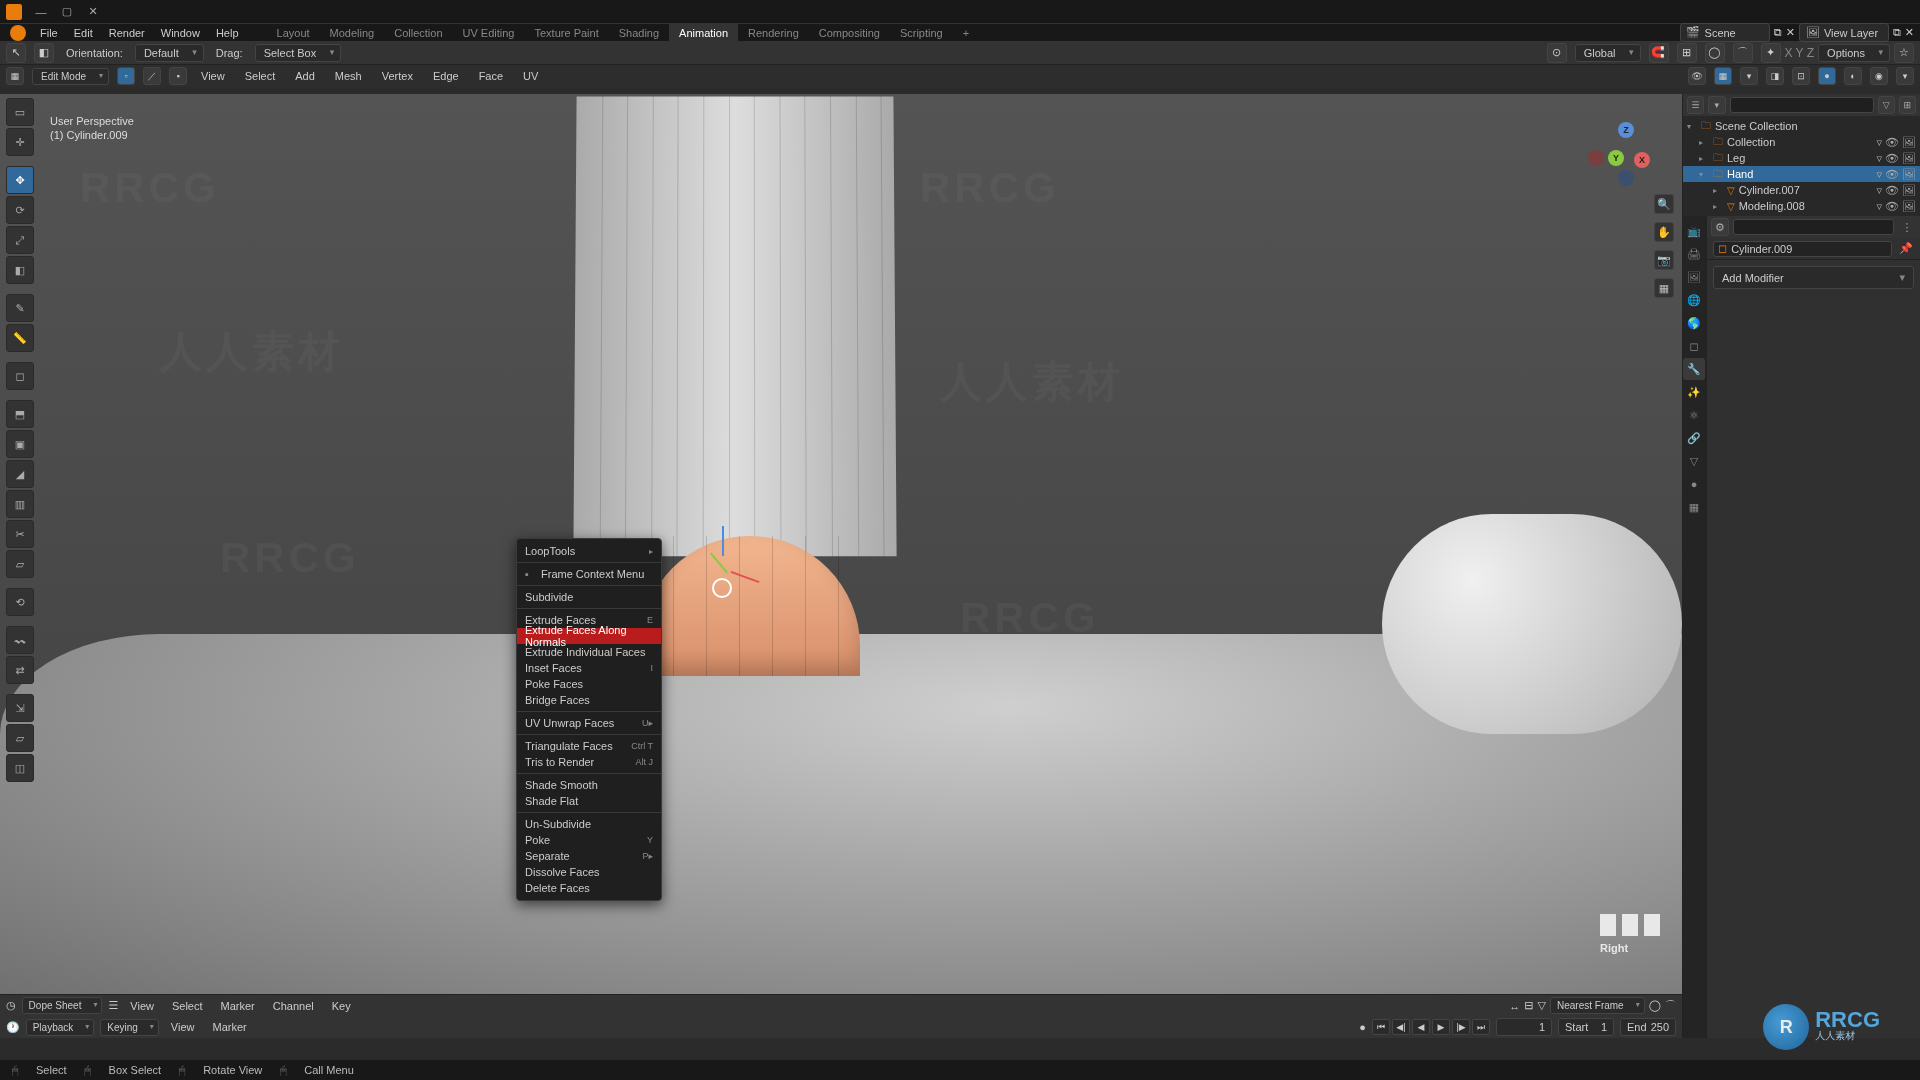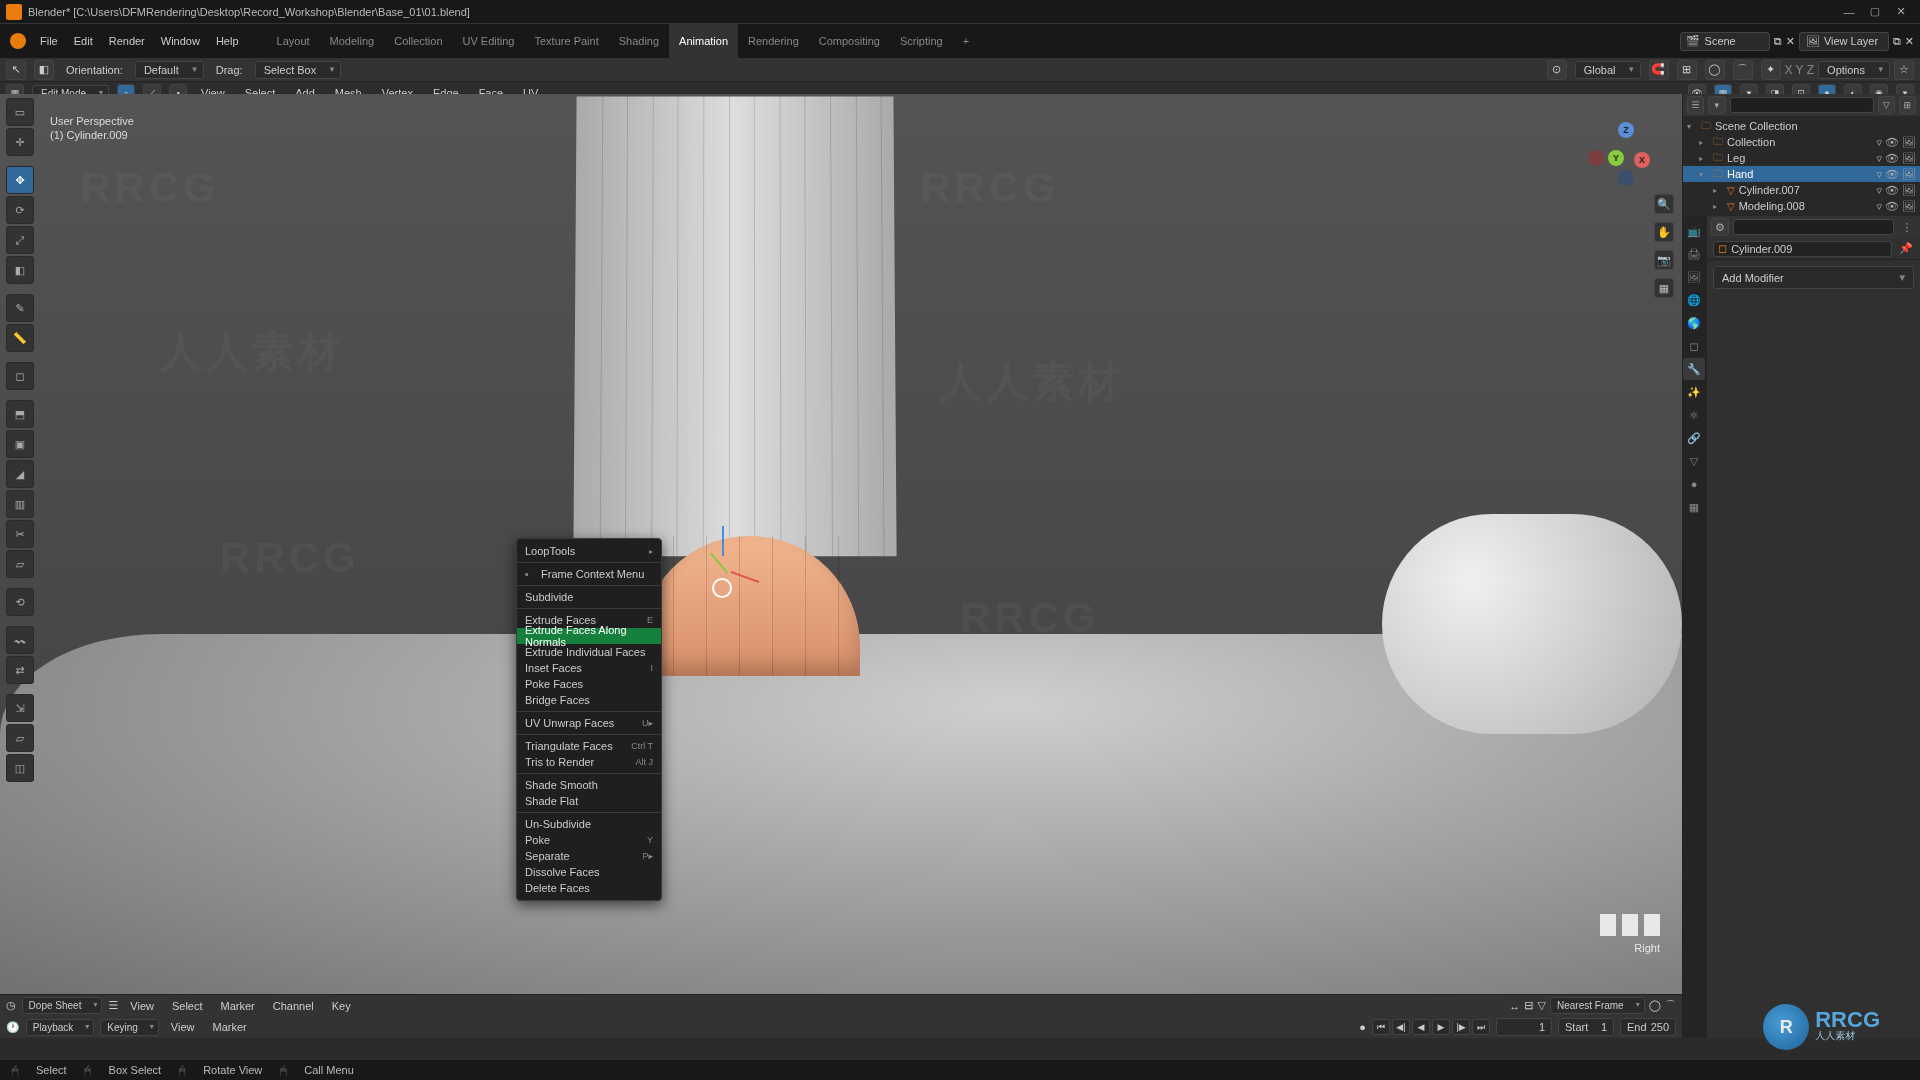--- a/index.html
+++ b/index.html
@@ -5,21 +5,21 @@
 * { margin: 0; padding: 0; box-sizing: border-box; font-family: -apple-system, "Segoe UI", sans-serif; font-size: 11px; user-select: none; }
 body { width: 1920px; height: 1080px; background: #2b2b2b; overflow: hidden; position: relative; }
 
 
 .titlebar { height: 23px; background: #181818; display: flex; align-items: center; padding: 0 6px; color: #bbb; }
 .titlebar .icon { width: 16px; height: 16px; background: #e87d0d; border-radius: 2px; margin-right: 6px; }
 .titlebar .title { flex: 1; font-size: 11px; }
 .titlebar .winbtn { width: 26px; height: 20px; display: flex; align-items: center; justify-content: center; color: #aaa; cursor: pointer; }
 
 
-.topmenu { height: 35px; background: #181818; border-top: 1px solid #333; display: flex; align-items: center; color: #ccc; }
+.topmenu { height: 18px; background: #181818; border-top: 1px solid #333; display: flex; align-items: center; color: #ccc; }
 .topmenu .blender-logo { width: 16px; height: 16px; background: #e87d0d; border-radius: 50%; margin: 0 6px 0 10px; }
 .topmenu .mitem { padding: 0 8px; height: 100%; display: flex; align-items: center; cursor: pointer; }
 .topmenu .spacer { width: 20px; }
 .topmenu .tab { padding: 0 10px; height: 100%; display: flex; align-items: center; cursor: pointer; color: #888; }
 .topmenu .tab.active { background: #333; color: #fff; }
 .topmenu .right { margin-left: auto; display: flex; align-items: center; gap: 4px; padding-right: 6px; }
 .topmenu .scenebox { background: #2a2a2a; border: 1px solid #444; padding: 2px 6px; border-radius: 3px; display: flex; align-items: center; gap: 4px; min-width: 90px; }
 
 
 .header-row { height: 24px; background: #333; border-bottom: 1px solid #222; display: flex; align-items: center; color: #ccc; padding: 0 6px; gap: 8px; }
@@ -66,28 +66,28 @@
 .miniaxis .y { background: #8aca3e; left: 20px; top: 30px; }
 .miniaxis .z { background: #5a8ed8; left: 30px; top: 2px; }
 .miniaxis .nx{ background: #7a3e3e; left: 0px; top: 30px; }
 .miniaxis .nz{ background: #3c4f6e; left: 30px; top: 50px; }
 
 
 .vp-right-icons { position: absolute; right: 8px; top: 100px; display: flex; flex-direction: column; gap: 8px; }
 .vp-right-icons .ic { width: 20px; height: 20px; background: #333; border: 1px solid #444; border-radius: 3px; color: #bbb; display: flex; align-items: center; justify-content: center; cursor: pointer; }
 
 
-.vp-right-label { position: absolute; right: 22px; bottom: 40px; color: #e8e8e8; font-size: 28px; font-weight: 400; text-align: right; }
+.vp-right-label { position: absolute; right: 22px; bottom: 40px; color: #e8e8e8; font-size: 28px; font-weight: 700; }
 .vp-right-label .boxes { display: flex; gap: 6px; justify-content: flex-end; margin-bottom: 6px; }
 .vp-right-label .boxes div { width: 16px; height: 22px; background: #e8e8e8; }
 
 
 .ctxmenu { position: absolute; left: 516px; top: 444px; width: 146px; background: #1f1f1f; border: 1px solid #3a3a3a; border-radius: 4px; padding: 4px 0; color: #ccc; box-shadow: 0 4px 14px rgba(0,0,0,0.6); }
 .ctxmenu .row { display: flex; align-items: center; height: 16px; padding: 0 8px; cursor: pointer; font-size: 10px; position: relative; }
-.ctxmenu .row:hover, .ctxmenu .row.hl { background: #15803d; color: #fff; }
+.ctxmenu .row:hover, .ctxmenu .row.hl { background: #b91c1c; color: #fff; }
 .ctxmenu .row .sc { margin-left: auto; color: #888; font-size: 9px; }
 .ctxmenu .row .arr { margin-left: auto; color: #888; font-size: 8px; }
 .ctxmenu .sep { height: 1px; background: #3a3a3a; margin: 3px 0; }
 .ctxmenu .row .ic { width: 12px; margin-right: 4px; color: #888; }
 
 
 .timeline { height: 44px; background: #333; border-top: 1px solid #222; display: flex; flex-direction: column; }
 .tl-row { height: 22px; display: flex; align-items: center; color: #ccc; padding: 0 6px; gap: 6px; }
 .tl-row .sel { background: #2a2a2a; border: 1px solid #444; border-radius: 3px; padding: 2px 20px 2px 6px; position: relative; font-size: 10px; }
 .tl-row .sel::after { content: "▾"; position: absolute; right: 4px; top: 2px; font-size: 8px; color: #888; }
@@ -139,21 +139,20 @@
 .hdr2 .sel::after{content:"▾";position:absolute;right:5px;top:2px;font-size:8px;color:#888;}
 .hdr2 .m{padding:0 6px;cursor:pointer;}
 .hdr2 .sqbtn{width:18px;height:18px;background:#3a3a3a;border:1px solid #444;border-radius:3px;display:flex;align-items:center;justify-content:center;font-size:9px;}
 .hdr2 .sqbtn.on{background:#31699a;}
 </style>
 </head>
 <body>
 
 <div class="titlebar">
   <div class="icon"></div>
-  <div class="title">Blender* [C:\Users\DFMRendering\Desktop\Record_Workshop\Blender\Base_01\01.blend]</div>
   <div class="winbtn">—</div>
   <div class="winbtn">▢</div>
   <div class="winbtn">✕</div>
 </div>
 
 <div class="topmenu">
   <div class="blender-logo"></div>
   <div class="mitem">File</div>
   <div class="mitem">Edit</div>
   <div class="mitem">Render</div>

